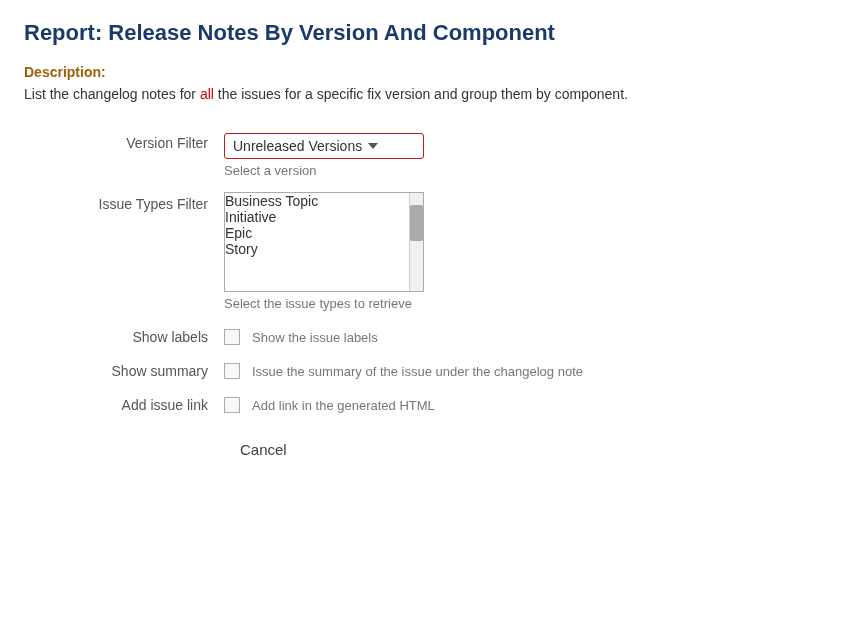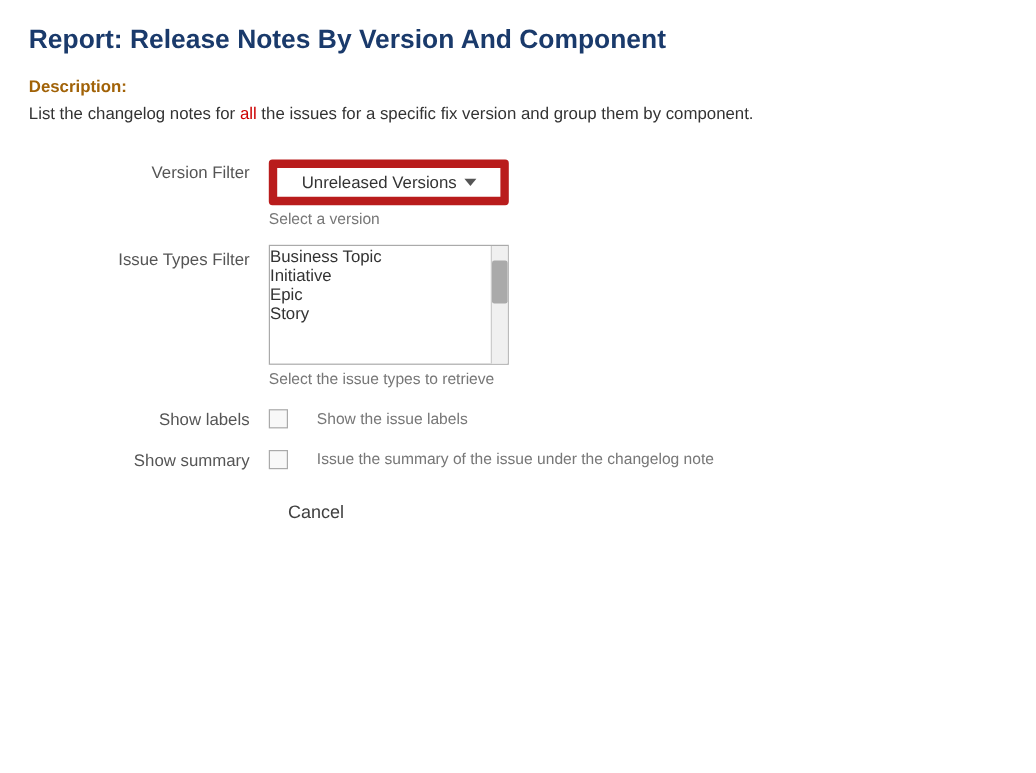--- a/index.html
+++ b/index.html
@@ -60,44 +60,45 @@
       padding-top: 2px;
     }
 
     .version-filter-row td.field-cell {
       padding-top: 4px;
     }
 
     .select-version-dropdown {
       display: flex;
       align-items: center;
-      border: 7px solid #b91c1c;
+      border: 1px solid #b91c1c;
       border-radius: 3px;
       background: #fff;
       padding: 4px 8px;
       width: 200px;
-      justify-content: center;
+      justify-content: flex-start;
       cursor: pointer;
       user-select: none;
     }
 
     .select-version-dropdown span.dropdown-text {
       color: #333;
       font-size: 14px;
     }
 
     .field-hint {
       color: #777;
       font-size: 13px;
       margin-top: 4px;
     }
 
     .checkbox-row {
       display: flex;
-      gap: 24px;
+      align-items: center;
+      gap: 12px;
       padding-top: 4px;
     }
 
     .checkbox-input {
       width: 16px;
       height: 16px;
       border: 1px solid #aaa;
       background: #f8f8f8;
       appearance: none;
       -webkit-appearance: none;
@@ -241,18 +242,27 @@
     <tr>
       <td class="label-cell">Show summary</td>
       <td class="field-cell">
         <div class="checkbox-row">
           <input type="checkbox" class="checkbox-input" style="">
           <span class="field-hint" style="margin-top:0;">Issue the summary of the issue under the changelog note</span>
         </div>
       </td>
     </tr>
 
+    <tr>
+      <td class="label-cell">Add issue link</td>
+      <td class="field-cell">
+        <div class="checkbox-row">
+          <input type="checkbox" class="checkbox-input" style="">
+          <span class="field-hint" style="margin-top:0;">Add link in the generated HTML</span>
+        </div>
+      </td>
+    </tr>
   </tbody>
 </table>
 
 <div class="button-row">
   <button class="btn-cancel">Cancel</button>
 </div>
 
 </body></html>

